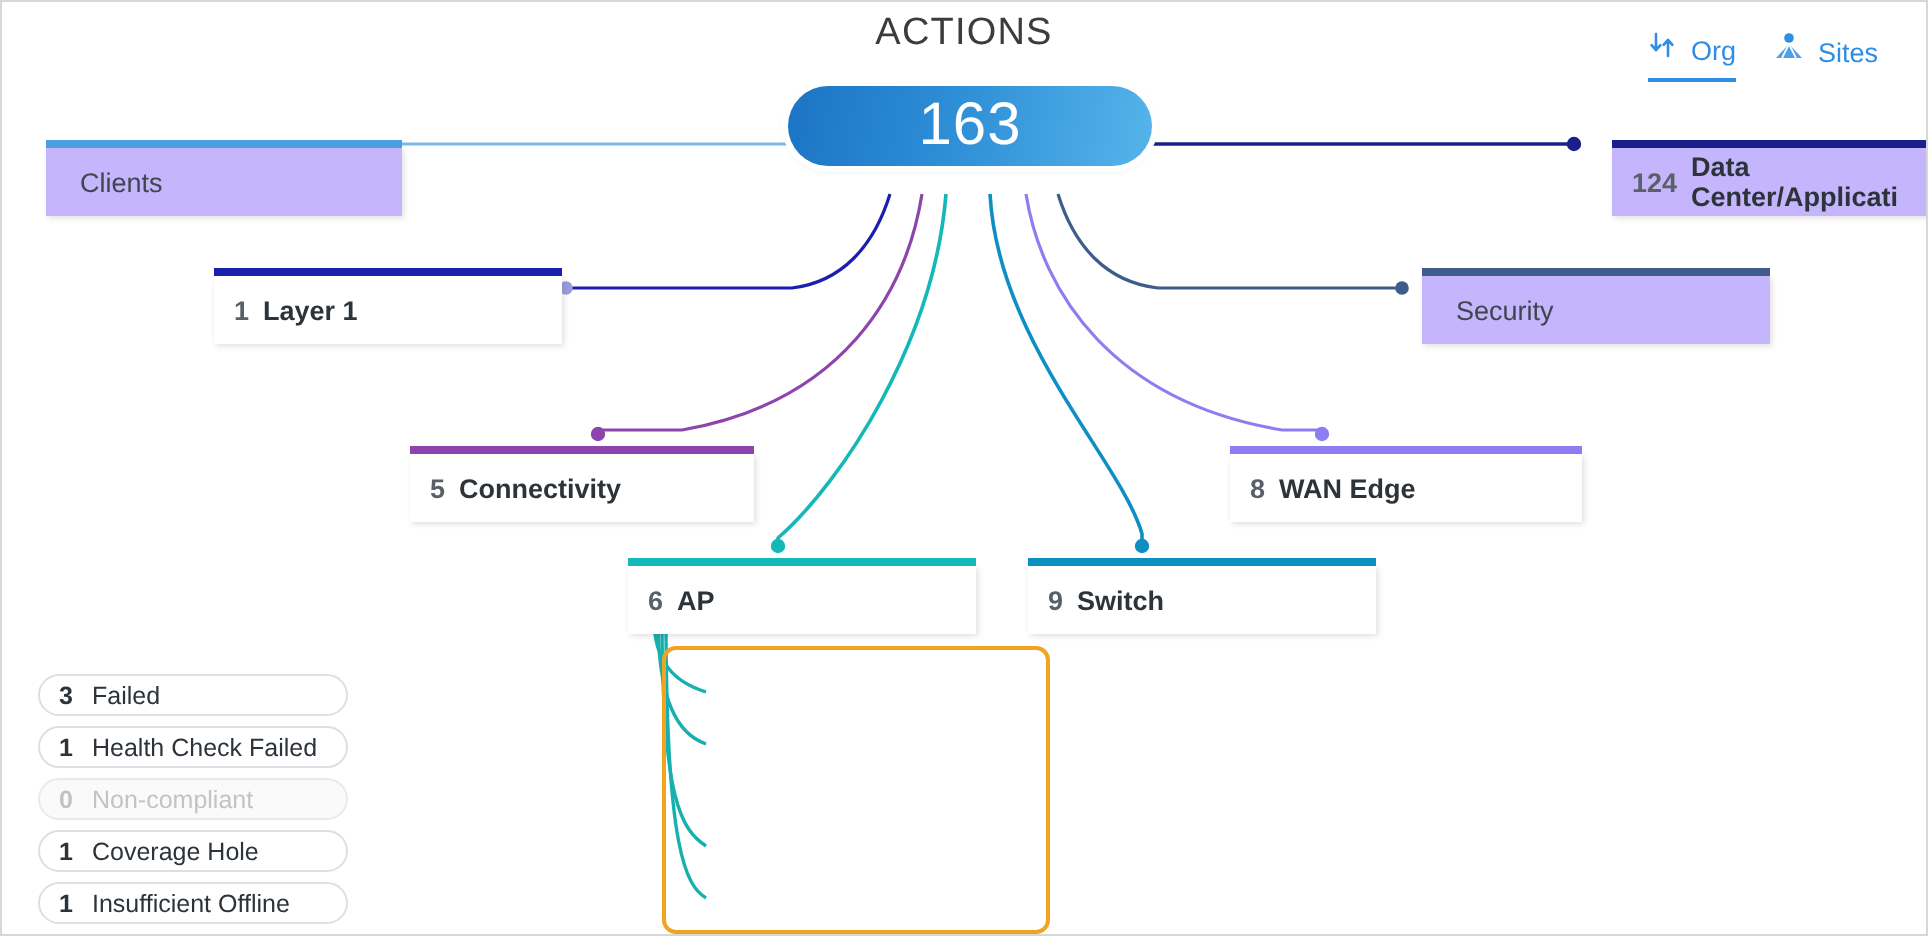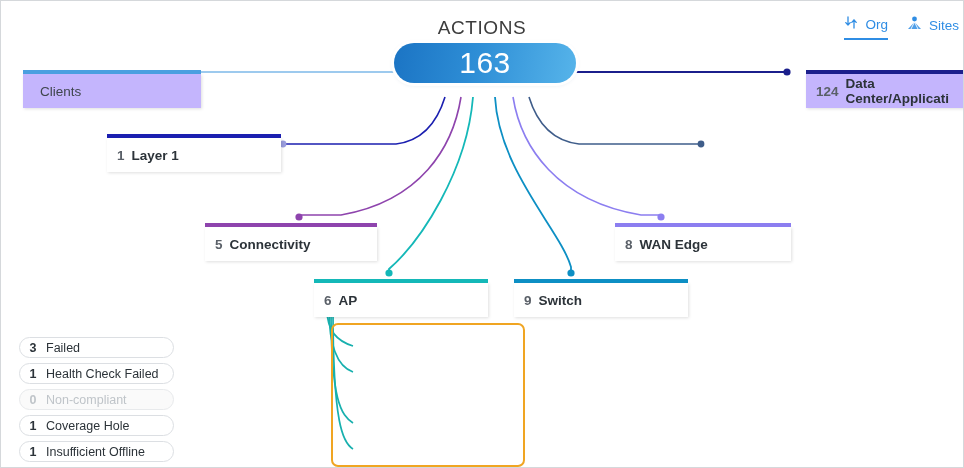--- a/index.html
+++ b/index.html
@@ -23,32 +23,32 @@
     position: absolute;
     left: 0; top: 0;
     width: 964px; height: 468px;
     pointer-events: none;
   }
 
   
   .actions-title {
     position: absolute;
     left: 0; right: 0;
-    top: 16px;
+    top: 5px;
     text-align: center;
     font-size: 19px;
     letter-spacing: 0.6px;
     color: #3c3c3c;
     font-weight: 400;
   }
 
   .view-toggle {
     position: absolute;
     top: 14px;
-    right: 4px;
+    right: 24px;
     display: flex;
     align-items: center;
     gap: 18px;
   }
   .vt-item {
     display: flex;
     align-items: center;
     gap: 6px;
     padding-bottom: 4px;
     cursor: pointer;
@@ -238,20 +238,25 @@
     <span class="c-count">124</span>
     <span class="c-label">Data Center/Applicati</span>
   </div>
 
   <div class="card white" style="left:106px; top:137px; width:174px;">
     <span class="bar" style="background:#1b1fb0;"></span>
     <span class="c-count">1</span>
     <span class="c-label">Layer 1</span>
   </div>
 
+  <div class="card filled empty" style="left:710px; top:137px; width:174px;">
+    <span class="bar" style="background:#3f5d8a;"></span>
+    <span class="c-count"></span>
+    <span class="c-label">Security</span>
+  </div>
 
   <div class="card white" style="left:204px; top:226px; width:172px;">
     <span class="bar" style="background:#8e44ad;"></span>
     <span class="c-count">5</span>
     <span class="c-label">Connectivity</span>
   </div>
 
   <div class="card white" style="left:614px; top:226px; width:176px;">
     <span class="bar" style="background:#8c7ef0;"></span>
     <span class="c-count">8</span>

